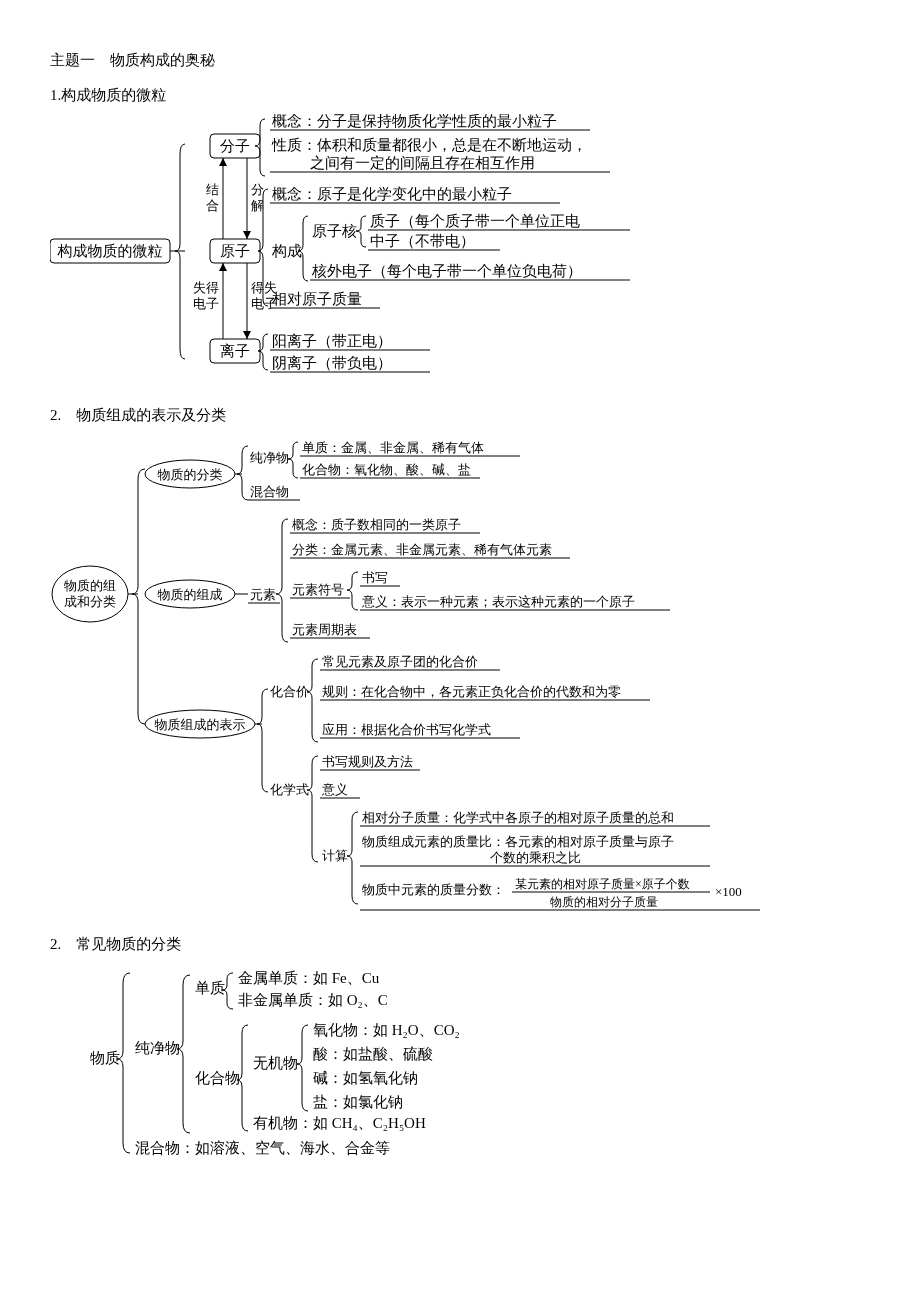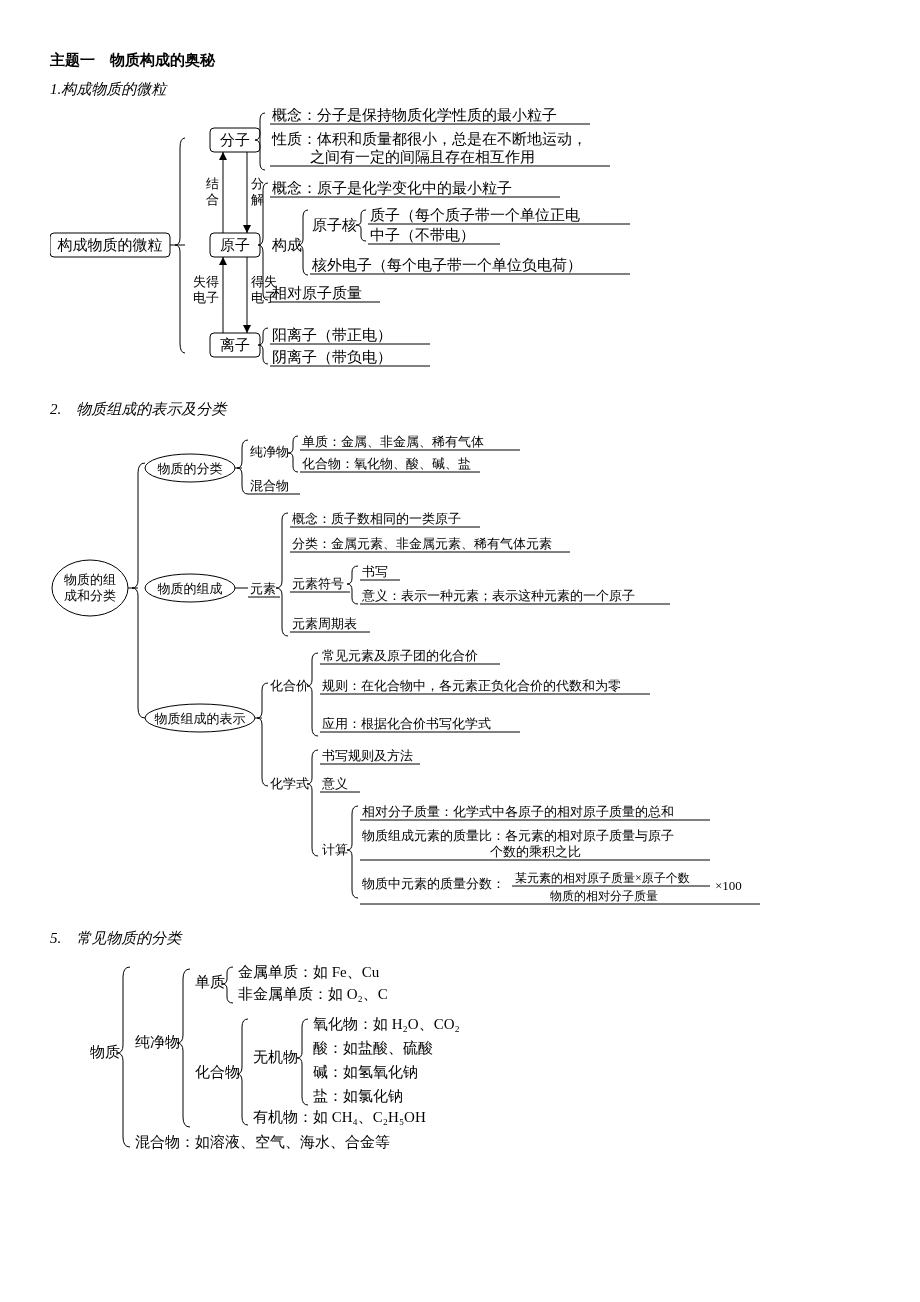--- a/index.html
+++ b/index.html
@@ -7,26 +7,24 @@
     padding: 50px 50px 50px 50px;
     font-family: "SimSun", "宋体", serif;
     font-size: 15px;
     line-height: 1.4;
     color: #000;
     background: #fff;
     width: 920px;
     box-sizing: border-box;
   }
   .heading {
-    margin-bottom: 8px;
-    font-weight: bold;
+    margin-bottom: 14px;
   }
   .section-title {
     margin-bottom: 8px;
-    font-style: italic;
   }
   svg text {
     font-family: "SimSun", "宋体", serif;
     font-size: 15px;
     fill: #000;
   }
   svg .small { font-size: 13px; }
   svg .tiny  { font-size: 12px; }
   .box { fill: #fff; stroke: #000; stroke-width: 1; }
   .line { stroke: #000; stroke-width: 1; fill: none; }
@@ -188,21 +186,21 @@
   <line class="line" x1="310" y1="432" x2="660" y2="432"></line>
   <text x="312" y="460" class="small">物质中元素的质量分数：</text>
   <text x="465" y="454" class="tiny">某元素的相对原子质量×原子个数</text>
   <line class="line" x1="462" y1="458" x2="660" y2="458"></line>
   <text x="500" y="472" class="tiny">物质的相对分子质量</text>
   <text x="665" y="462" class="small">×100</text>
   <line class="line" x1="310" y1="476" x2="710" y2="476"></line>
 </svg>
 
 
-<div class="section-title" style="margin-top:14px">5.　常见物质的分类</div>
+<div class="section-title" style="margin-top:14px">2.　常见物质的分类</div>
 
 <svg width="600" height="200" viewBox="0 0 600 200">
   <text x="40" y="100">物质</text>
 
   <path class="line" d="M80 10 Q73 10 73 20 L73 88 Q73 96 67 96 Q73 96 73 104 L73 180 Q73 190 80 190"></path>
   <text x="85" y="90">纯净物</text>
   <text x="85" y="190">混合物：如溶液、空气、海水、合金等</text>
 
   <path class="line" d="M140 12 Q133 12 133 22 L133 78 Q133 86 127 86 Q133 86 133 94 L133 160 Q133 170 140 170"></path>
   <text x="145" y="30">单质</text>

